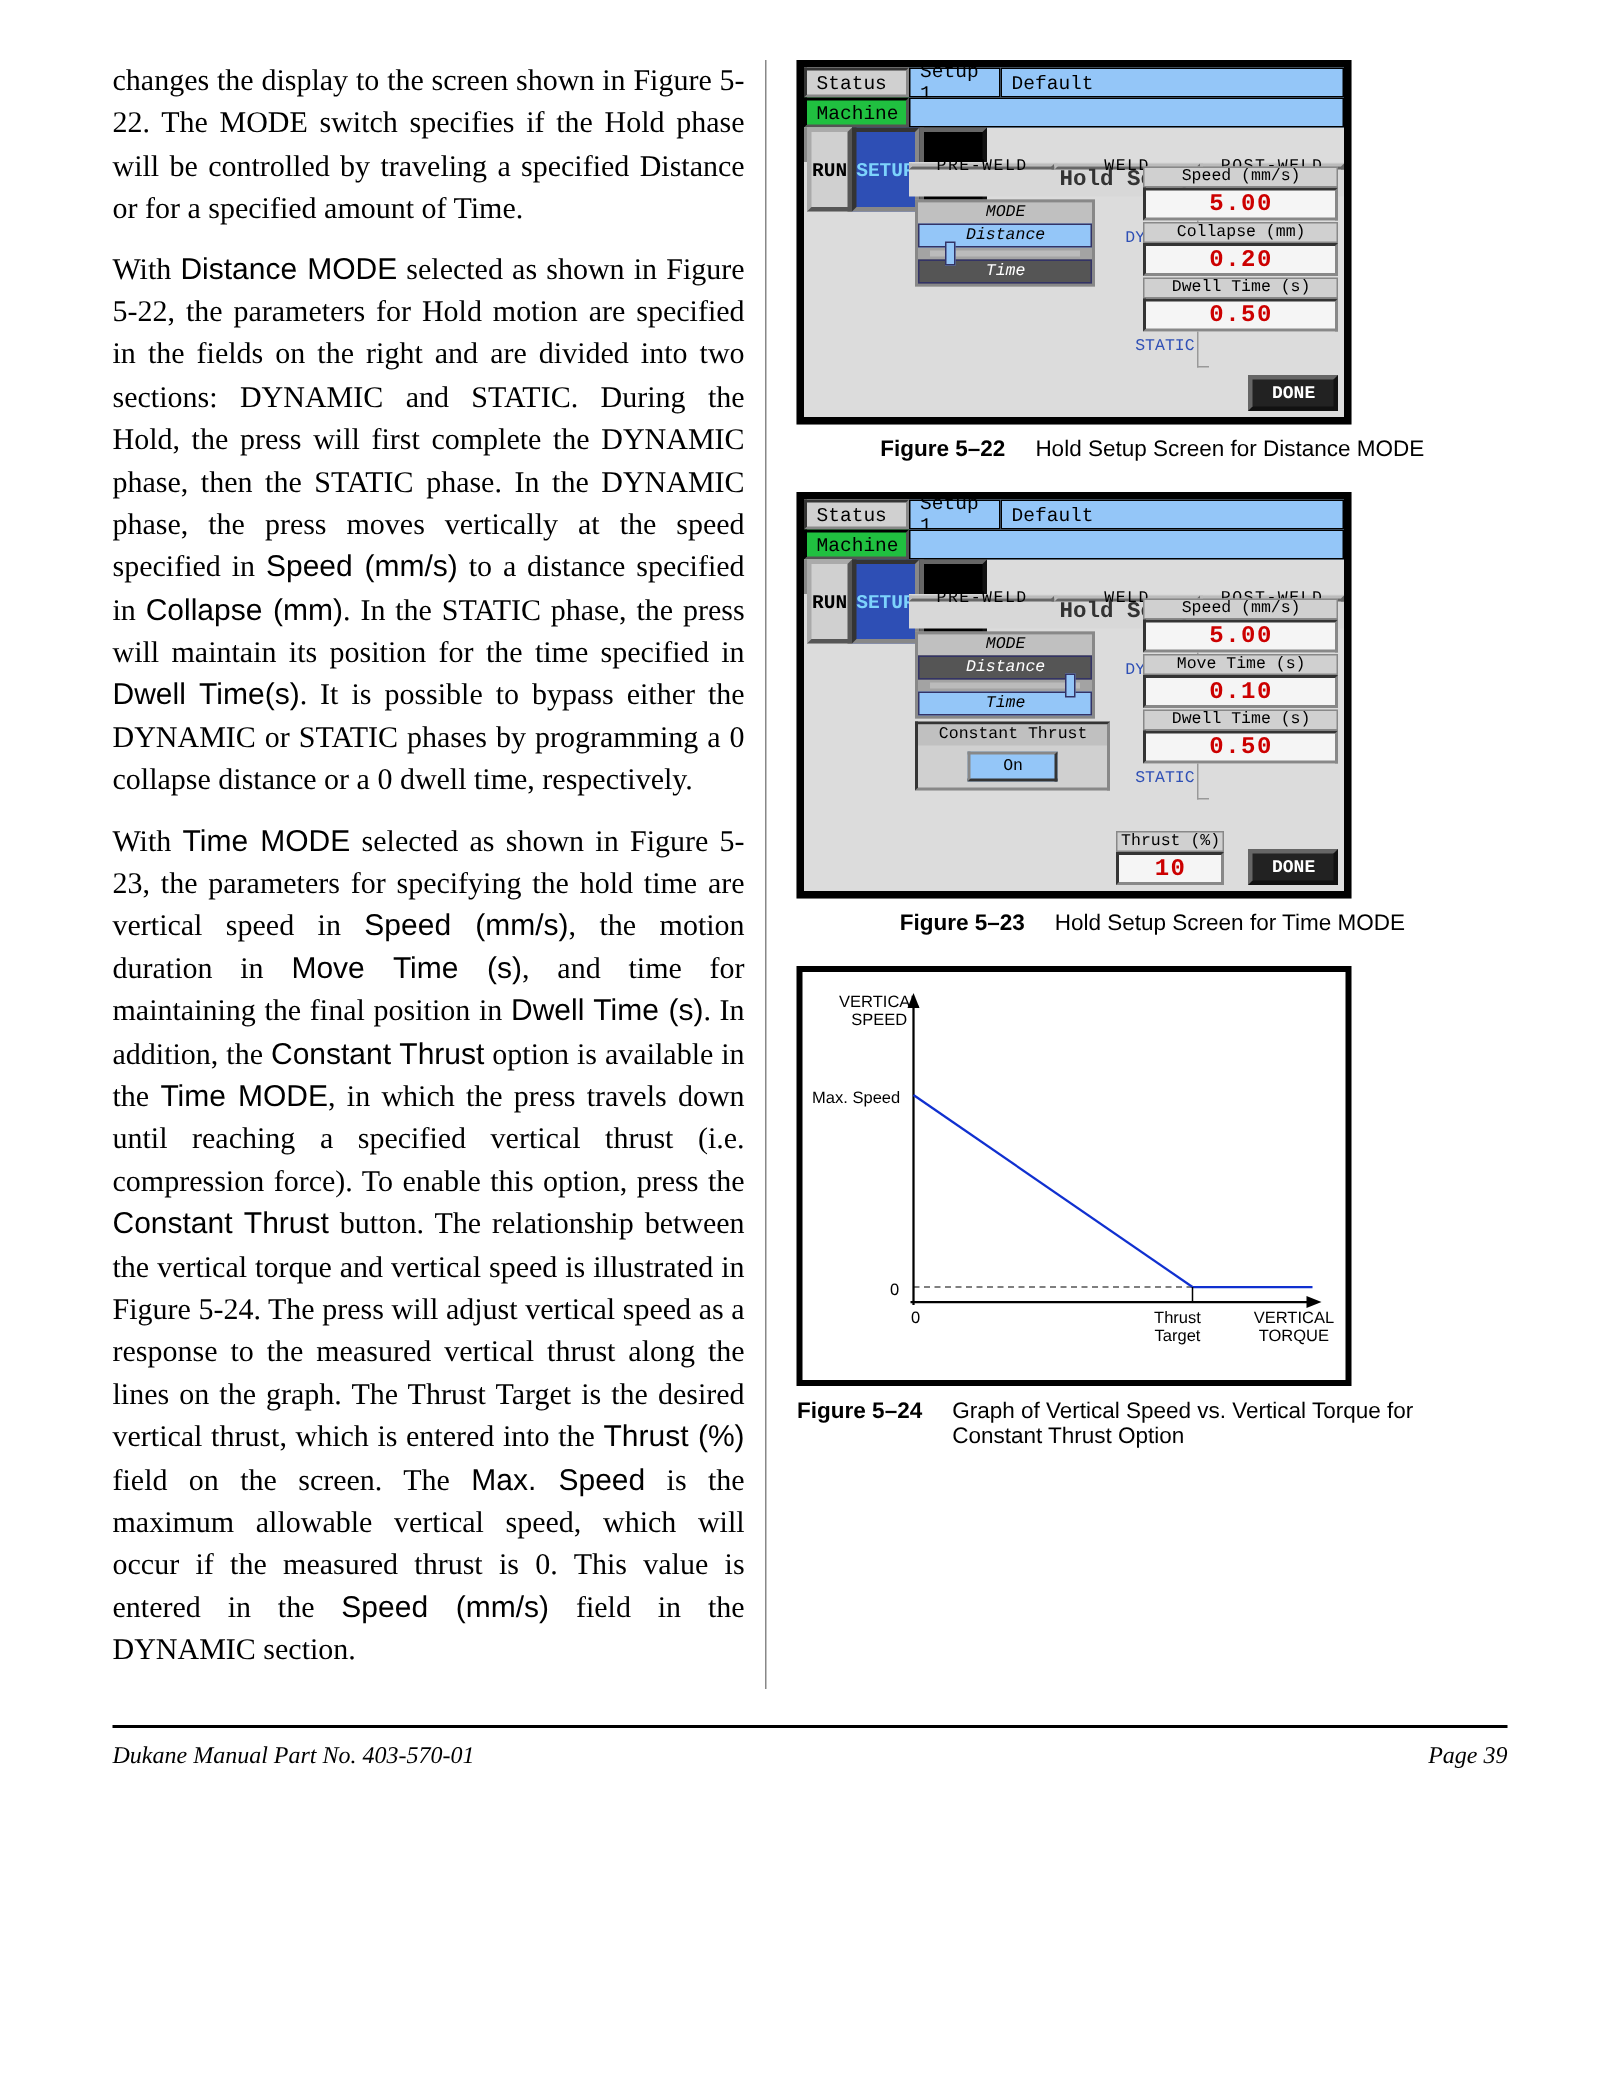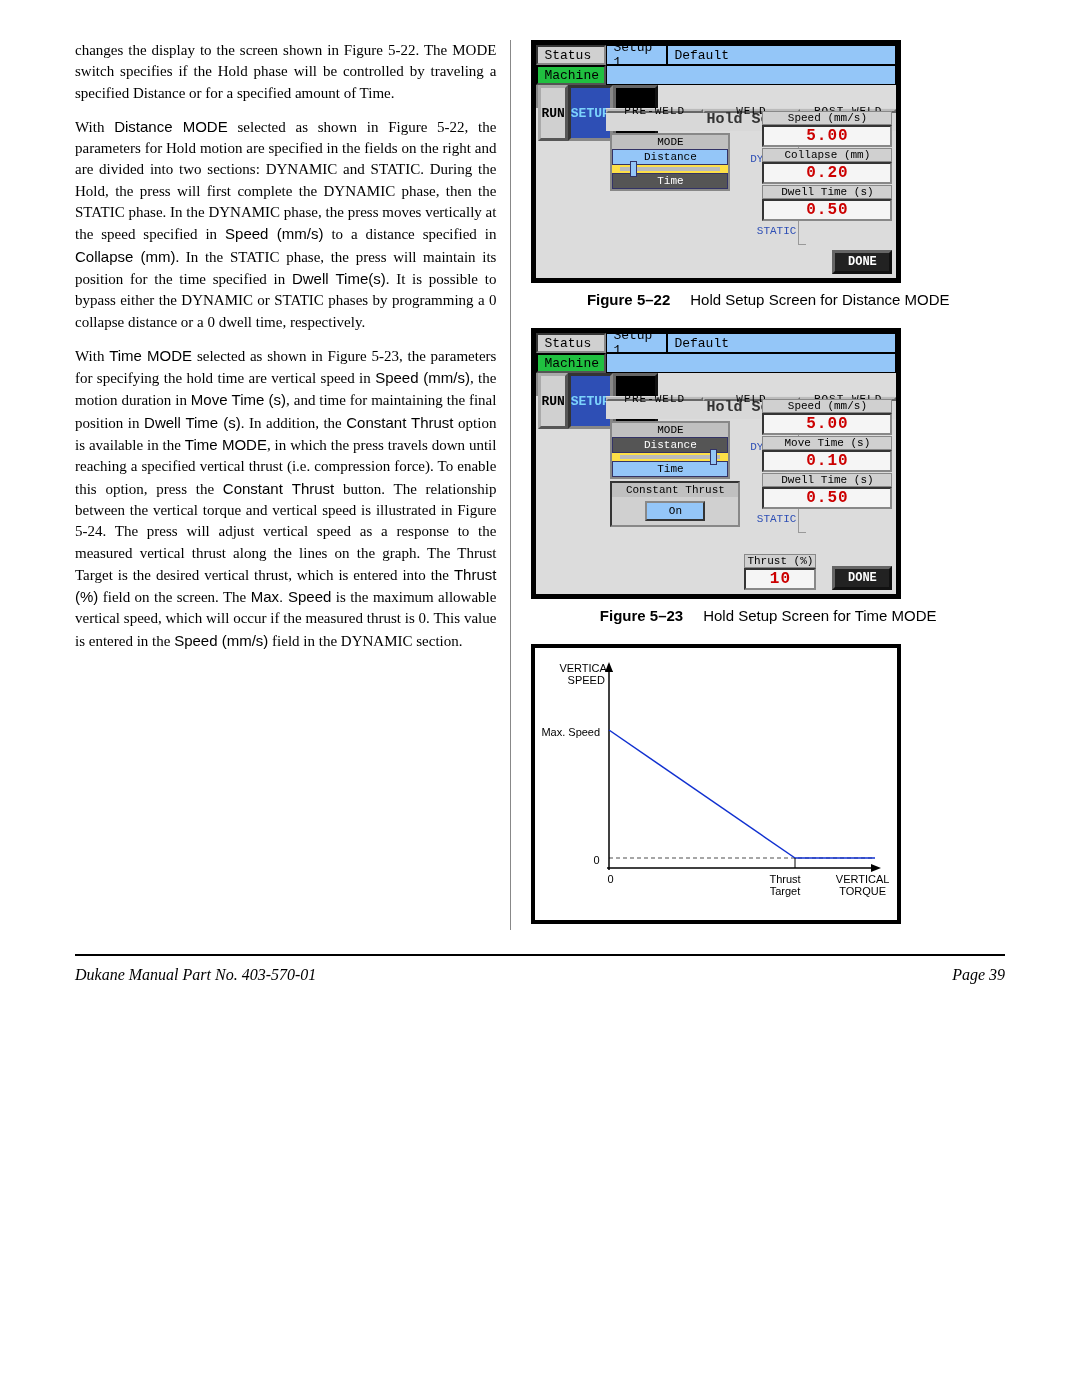--- a/index.html
+++ b/index.html
@@ -33,21 +33,21 @@
     border-right: 1px solid #888;
     padding-right: 14px;
   }
   .col-right {
     flex: 1 1 50%;
   }
   p {
     margin: 0 0 12px 0;
     text-align: justify;
     line-height: 1.42;
-    font-size: 15px;
+    font-size: 20px;
   }
   .sans { font-family: Arial, Helvetica, sans-serif; }
   .caption {
     font-family: Arial, Helvetica, sans-serif;
     font-size: 15px;
     margin: 8px 0 20px 0;
     display: flex;
     gap: 20px;
     justify-content: center;
   }
@@ -121,21 +121,22 @@
     font-weight: bold;
     font-size: 15px;
     color: #333;
     padding: 3px 0;
     background: #d8d8d8;
   }
   .mode-box {
     width: 120px;
     margin: 2px 4px 2px 4px;
     border: 2px solid #888;
-    background: #fde047;
+    background: #a3a3a3;
+    font-style: italic;
   }
   .mode-lbl { text-align: center; font-size: 11px; padding: 1px; background: #c0c0c0; }
   .mode-opt {
     text-align: center;
     font-size: 11px;
     padding: 1px;
     background: #94c6f8;
     border: 1px solid #336;
   }
   .mode-opt.inactive { background: #555; color: #fff; }
@@ -425,20 +426,24 @@
         <div class="zero-x">0</div>
         <div class="thrust-lbl">
           <span>Thrust</span><br>
           <span>Target</span>
         </div>
         <div class="vt-lbl">
           <span>VERTICAL</span><br>
           <span>TORQUE</span>
         </div>
       </div>
+      <div class="caption">
+        <b>Figure 5–24</b>
+        <span>Graph of Vertical Speed vs. Vertical Torque for Constant Thrust Option</span>
+      </div>
 
     </div>
 
   </div>
 
   <div class="footer">
     <span>Dukane Manual Part No. 403-570-01</span>
     <span>Page   39</span>
   </div>
 

